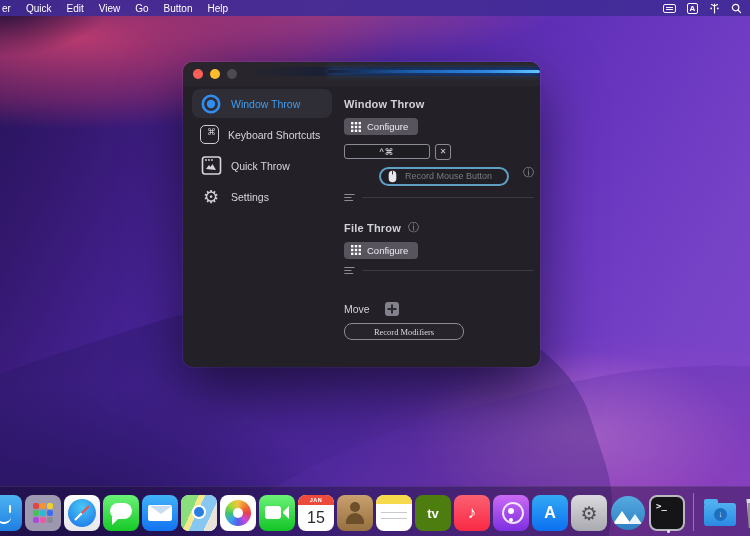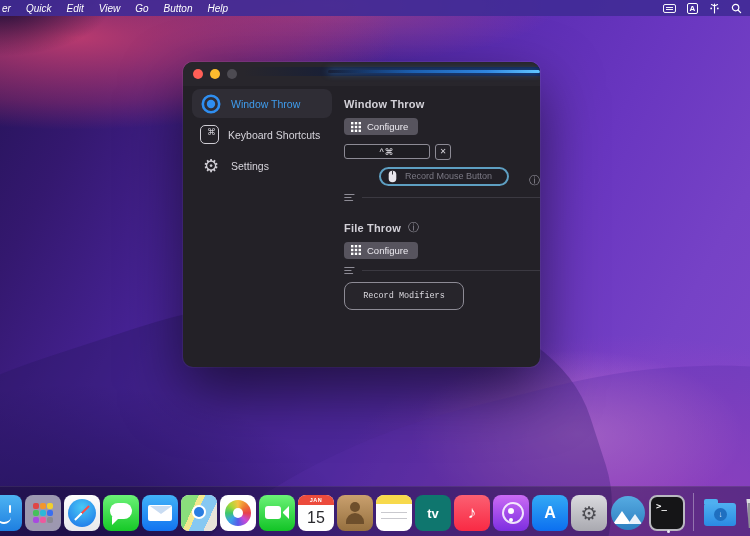--- a/index.html
+++ b/index.html
@@ -19,21 +19,21 @@
   }
   .wave { position:absolute; width:900px; height:500px; border-radius:45%;
     background:rgba(40,22,96,.35); transform:rotate(-18deg); }
   .wave.w1 { left:-280px; top:330px; }
   .wave.w2 { left:120px; top:390px; background:rgba(90,45,170,.30); transform:rotate(-14deg); }
 
   
   .menubar { position:absolute; top:0; left:0; right:0; height:16px;
     background:rgba(64,43,150,.9); display:flex; align-items:center;
     color:#fff; font-size:10px; z-index:40; padding:0 8px 0 2px; }
-  .menubar .menus { display:flex; gap:15px;font-style:italic; }
+  .menubar .menus { display:flex; gap:15px; }
   .menubar .menus span { cursor:default; }
   .menubar .status { margin-left:auto; display:flex; align-items:center; gap:11px; }
   .mb-ico { display:inline-flex; align-items:center; justify-content:center; }
   .kb-badge { width:13px; height:9px; border:1px solid #fff; border-radius:2px; position:relative; opacity:.95; }
   .kb-badge:before { content:""; position:absolute; left:2px; top:2px; width:7px; height:1px; background:#fff; box-shadow:0 2px 0 #fff; }
   .a-badge { width:11px; height:11px; border:1px solid #fff; border-radius:2px; font-size:8px; font-weight:bold; display:flex; align-items:center; justify-content:center; }
 
   
   .appwin { position:absolute; left:183px; top:62px; width:357px; height:305px;
     background:#232127; border-radius:10px; box-shadow:0 24px 60px rgba(0,0,0,.55), 0 0 0 1px rgba(255,255,255,.07);
@@ -60,34 +60,34 @@
   .section-title { font-size:11px; font-weight:600; color:#d3d1d8; letter-spacing:.2px; }
   .lt-head { display:flex; align-items:center; gap:7px; margin-top:20px; }
   .configure-btn { display:inline-flex; align-items:center; gap:6px; background:#57545e; border:none;
     border-radius:4px; padding:3px 10px 3px 7px; color:#eceaf0; font-size:9.5px; margin-top:8px; cursor:pointer;
     font-family:inherit; }
   .shortcut-row { display:flex; gap:5px; margin-top:8px; align-items:center; }
   .shortcut-field { width:86px; height:15px; border:1px solid #8d8b95; border-radius:3px; background:rgba(0,0,0,.12);
     display:flex; align-items:center; justify-content:center; font-size:9px; color:#e6e4ea; letter-spacing:1px; }
   .clear-btn { width:16px; height:16px; border:1px solid #8d8b95; border-radius:3px; background:transparent;
     color:#d6d4da; font-size:8px; display:flex; align-items:center; justify-content:center; cursor:pointer; }
-  .rm-row { display:flex; align-items:flex-end; gap:20px; margin-top:7px;padding-left:35px; }
+  .rm-row { display:flex; align-items:flex-start; gap:14px; margin-top:7px;padding-left:35px; }
   .record-mouse { width:130px; height:19px; border:2px solid #5e9fc2; border-radius:10px; background:#211f26;
     display:flex; align-items:center; padding:0 7px; gap:0; cursor:pointer; }
   .record-mouse .lbl { flex:1; text-align:center; font-size:9px; color:#7b7984; }
   .info-glyph { color:#96949e; font-size:11px; line-height:1; }
   .sep-row { display:flex; align-items:center; gap:7px; margin-top:7px; }
   .sep-line { flex:1; height:1px; background:#3b3941; }
   .mv-row { display:flex; align-items:center; gap:15px; margin-top:27px; }
   .mv-row.rz { margin-top:11px; }
   .mv-label { font-size:10.5px; color:#d3d1d8; }
   .mini-ico { width:14px; height:14px; border-radius:3px; background:#83818b; display:flex; align-items:center; justify-content:center; }
-  .record-mod { width:120px; height:28px; border:1px solid #8d8b95; border-radius:8px; background:rgba(255,255,255,.02);
+  .record-mod { width:120px; height:17px; border:1px solid #8d8b95; border-radius:8px; background:rgba(255,255,255,.02);
     color:#dcdae0; font-size:8.5px; display:flex; align-items:center; justify-content:center; margin-top:7px; cursor:pointer;
-    font-family:Liberation Mono, monospace; }
+    font-family:Liberation Serif, serif; }
 
   
   .dock { position:absolute; left:0; right:0; bottom:0; height:50px; z-index:40;
     background:rgba(24,14,46,.38); border-top:1px solid rgba(255,255,255,.08);
     display:flex; align-items:flex-end; padding:0 0 5px 0; overflow:hidden; }
   .dock-row { display:flex; align-items:flex-end; gap:3px; margin-left:-14px; }
   .dkico { width:36px; height:36px; border-radius:8px; flex:none; position:relative; cursor:pointer; }
 
   .dk-finder { background:linear-gradient(#4db3f2,#1e7fe0); }
   .dk-finder:before { content:""; position:absolute; left:9px; top:10px; width:2px; height:8px; background:#fff;
@@ -138,21 +138,21 @@
     text-align:center; line-height:25px; font-weight:400; }
 
   .dk-contacts { background:linear-gradient(#c9a06e,#96703f); }
   .dk-contacts:before { content:""; position:absolute; left:13px; top:7px; width:10px; height:10px; border-radius:50%; background:#6e4f2c; }
   .dk-contacts:after { content:""; position:absolute; left:9px; top:18px; width:18px; height:11px; border-radius:9px 9px 0 0; background:#6e4f2c; }
 
   .dk-notes { background:#fff; overflow:hidden; }
   .dk-notes:before { content:""; position:absolute; top:0; left:0; right:0; height:9px; background:#f7d94c; }
   .dk-notes:after { content:""; position:absolute; left:5px; right:5px; top:17px; height:1px; background:#c9c9ce; box-shadow:0 6px 0 #c9c9ce; }
 
-  .dk-tv { background:#0f766e; color:#fff; font-size:13px; font-weight:bold; display:flex; align-items:center; justify-content:center; }
+  .dk-tv { background:#4d7c0f; color:#fff; font-size:13px; font-weight:bold; display:flex; align-items:center; justify-content:center; }
   .dk-music { background:linear-gradient(#fb6072,#f92a44); color:#fff; font-size:17px; display:flex; align-items:center; justify-content:center; }
 
   .dk-podcasts { background:linear-gradient(#cb6bf5,#7d2ee0); }
   .dk-podcasts:before { content:""; position:absolute; left:9px; top:7px; width:18px; height:18px; border:2px solid #fff; border-radius:50%; opacity:.85; }
   .dk-podcasts:after { content:""; position:absolute; left:15px; top:13px; width:6px; height:6px; border-radius:50%; background:#fff;
     box-shadow:0 9px 0 -1px #fff; }
 
   .dk-appstore { background:linear-gradient(#33aaf5,#0c6ff0); color:#fff; font-size:16px; font-weight:bold;
     display:flex; align-items:center; justify-content:center; }
 
@@ -245,20 +245,32 @@
                 <circle cx="11" cy="11" r="4.2" fill="#2f8ef0"></circle>
               </svg>
           </span>
           <span>Window Throw</span>
         </div>
         <div class="side-item">
           <span class="side-ico" style="border:1.5px solid #cfcdd4;border-radius:5px;width:19px;height:19px;font-size:9px;color:#cfcdd4;align-items:flex-start;justify-content:flex-end;padding:1px 2px 0 0;">⌘</span>
           <span>Keyboard Shortcuts</span>
         </div>
         <div class="side-item">
+          <span class="side-ico">
+            <svg width="21" height="21" viewBox="0 0 21 21">
+                <rect x="1.5" y="2" width="18" height="17" rx="2.5" stroke="#d7d5dc" stroke-width="1.6" fill="none"></rect>
+                <circle cx="5" cy="5" r="0.9" fill="#d7d5dc"></circle>
+                <circle cx="8" cy="5" r="0.9" fill="#d7d5dc"></circle>
+                <circle cx="11" cy="5" r="0.9" fill="#d7d5dc"></circle>
+                <path d="M5 14 l3-4 1.5 2 2-3 3.5 6 z" fill="#d7d5dc"></path>
+              </svg>
+          </span>
+          <span>Quick Throw</span>
+        </div>
+        <div class="side-item">
           <span class="side-ico gear-glyph">⚙</span>
           <span>Settings</span>
         </div>
       </div>
 
       <div class="content">
         <div class="section-title">Window Throw</div>
 
         <button class="configure-btn">
           <span>
@@ -340,20 +352,28 @@
                 <g stroke="#8e8c96" stroke-width="1.2" stroke-linecap="round">
                   <line x1="0.8" y1="1.5" x2="10" y2="1.5"></line>
                   <line x1="0.8" y1="4.5" x2="7" y2="4.5"></line>
                   <line x1="0.8" y1="7.5" x2="8.6" y2="7.5"></line>
                 </g>
               </svg>
           </span>
           <div class="sep-line"></div>
         </div>
 
+        <div class="mv-row">
+          <span class="mv-label">Move</span>
+          <span class="mini-ico">
+            <svg width="10" height="10" viewBox="0 0 10 10">
+                <path d="M5 0.5 v9 M0.5 5 h9" stroke="#2c2a32" stroke-width="2"></path>
+              </svg>
+          </span>
+        </div>
         <button class="record-mod">Record Modifiers</button>
 
         
       </div>
     </div>
   </div>
 
   <div class="dock">
     <div class="dock-row">
       <div class="dkico dk-finder"></div>

